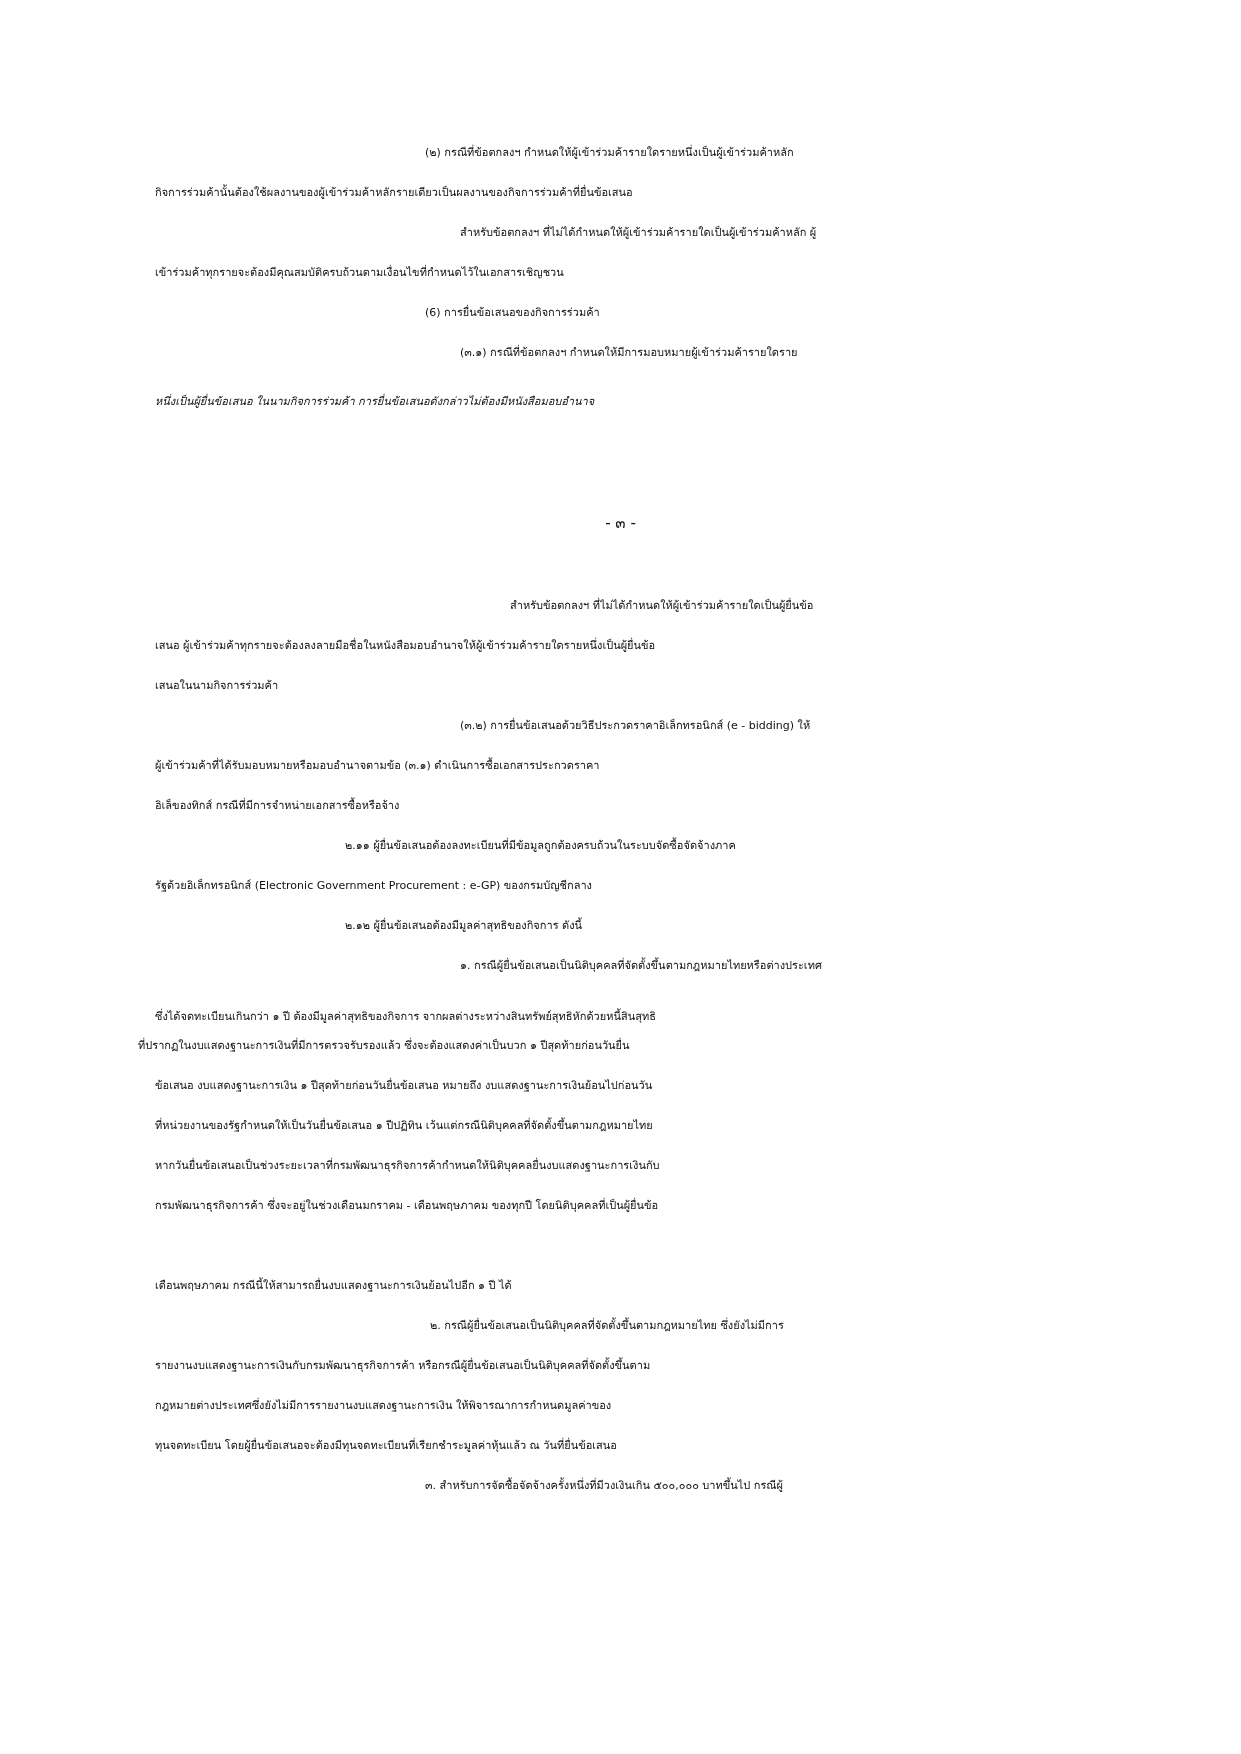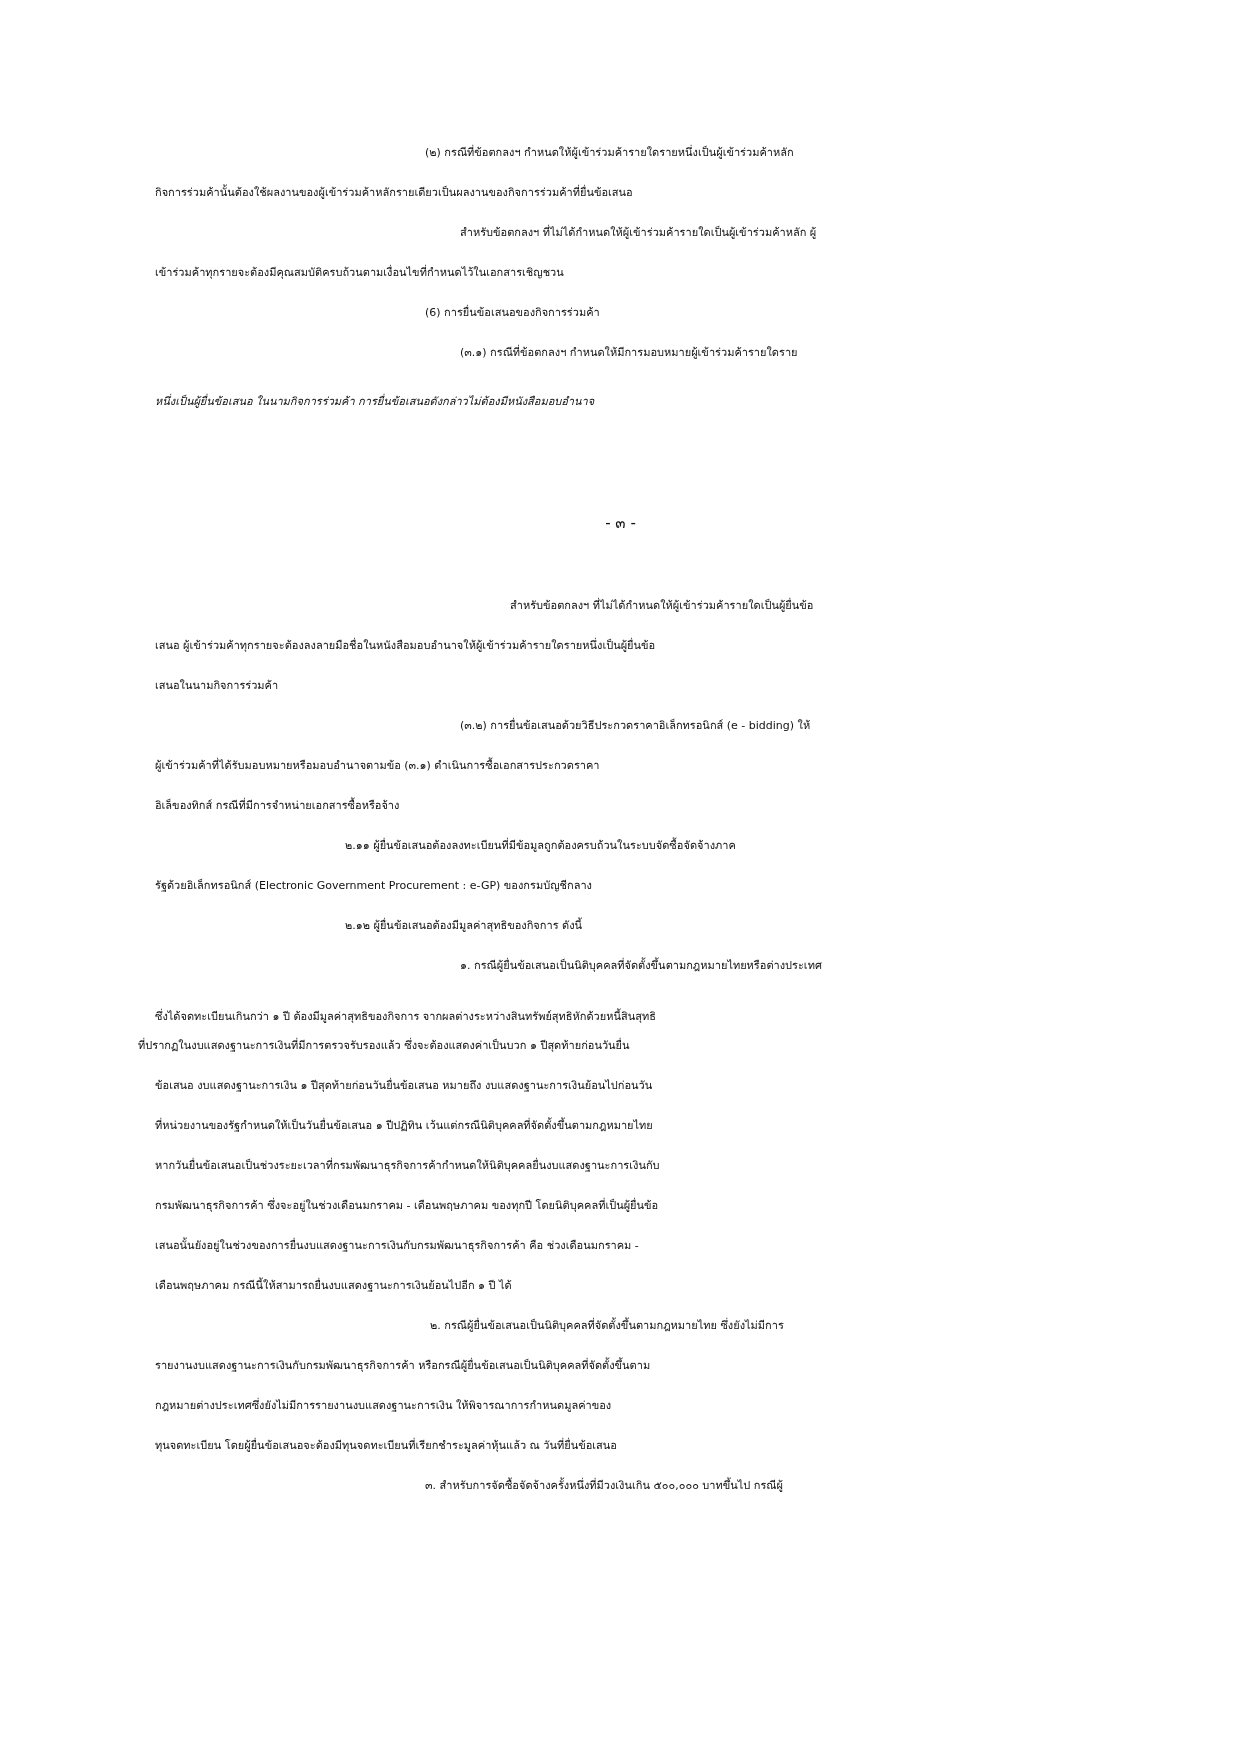--- a/index.html
+++ b/index.html
@@ -61,21 +61,20 @@
   <div class="line" style="left:345px; top:834px;">๒.๑๑  ผู้ยื่นข้อเสนอต้องลงทะเบียนที่มีข้อมูลถูกต้องครบถ้วนในระบบจัดซื้อจัดจ้างภาค</div>
   <div class="line" style="left:155px; top:874px;">รัฐด้วยอิเล็กทรอนิกส์ (Electronic Government Procurement : e-GP) ของกรมบัญชีกลาง</div>
   <div class="line" style="left:345px; top:914px;text-align:center;">๒.๑๒  ผู้ยื่นข้อเสนอต้องมีมูลค่าสุทธิของกิจการ ดังนี้</div>
   <div class="line" style="left:460px; top:954px;">๑. กรณีผู้ยื่นข้อเสนอเป็นนิติบุคคลที่จัดตั้งขึ้นตามกฎหมายไทยหรือต่างประเทศ</div>
   <div class="line" style="left:155px; top:994px;margin-top:11px;">ซึ่งได้จดทะเบียนเกินกว่า ๑ ปี ต้องมีมูลค่าสุทธิของกิจการ จากผลต่างระหว่างสินทรัพย์สุทธิหักด้วยหนี้สินสุทธิ</div>
   <div class="line" style="left:138px; top:1034px;">ที่ปรากฏในงบแสดงฐานะการเงินที่มีการตรวจรับรองแล้ว ซึ่งจะต้องแสดงค่าเป็นบวก ๑ ปีสุดท้ายก่อนวันยื่น</div>
   <div class="line" style="left:155px; top:1074px;">ข้อเสนอ งบแสดงฐานะการเงิน ๑ ปีสุดท้ายก่อนวันยื่นข้อเสนอ หมายถึง งบแสดงฐานะการเงินย้อนไปก่อนวัน</div>
   <div class="line" style="left:155px; top:1114px;">ที่หน่วยงานของรัฐกำหนดให้เป็นวันยื่นข้อเสนอ ๑ ปีปฏิทิน เว้นแต่กรณีนิติบุคคลที่จัดตั้งขึ้นตามกฎหมายไทย</div>
   <div class="line" style="left:155px; top:1154px;">หากวันยื่นข้อเสนอเป็นช่วงระยะเวลาที่กรมพัฒนาธุรกิจการค้ากำหนดให้นิติบุคคลยื่นงบแสดงฐานะการเงินกับ</div>
   <div class="line" style="left:155px; top:1194px;">กรมพัฒนาธุรกิจการค้า ซึ่งจะอยู่ในช่วงเดือนมกราคม - เดือนพฤษภาคม ของทุกปี โดยนิติบุคคลที่เป็นผู้ยื่นข้อ</div>
-  <div class="line" style="left:155px; top:1234px;">เสนอนั้นยังอยู่ในช่วงของการยื่นงบแสดงฐานะการเงินกับกรมพัฒนาธุรกิจการค้า คือ ช่วงเดือนมกราคม -</div>
   <div class="line" style="left:155px; top:1274px;">เดือนพฤษภาคม กรณีนี้ให้สามารถยื่นงบแสดงฐานะการเงินย้อนไปอีก ๑ ปี ได้</div>
   <div class="line" style="left:430px; top:1314px;">๒. กรณีผู้ยื่นข้อเสนอเป็นนิติบุคคลที่จัดตั้งขึ้นตามกฎหมายไทย ซึ่งยังไม่มีการ</div>
   <div class="line" style="left:155px; top:1354px;">รายงานงบแสดงฐานะการเงินกับกรมพัฒนาธุรกิจการค้า หรือกรณีผู้ยื่นข้อเสนอเป็นนิติบุคคลที่จัดตั้งขึ้นตาม</div>
   <div class="line" style="left:155px; top:1394px;">กฎหมายต่างประเทศซึ่งยังไม่มีการรายงานงบแสดงฐานะการเงิน ให้พิจารณาการกำหนดมูลค่าของ</div>
   <div class="line" style="left:155px; top:1434px;">ทุนจดทะเบียน โดยผู้ยื่นข้อเสนอจะต้องมีทุนจดทะเบียนที่เรียกชำระมูลค่าหุ้นแล้ว ณ วันที่ยื่นข้อเสนอ</div>
   <div class="line" style="left:425px; top:1474px;">๓. สำหรับการจัดซื้อจัดจ้างครั้งหนึ่งที่มีวงเงินเกิน ๕๐๐,๐๐๐ บาทขึ้นไป กรณีผู้</div>
 
 </div>
 
 </body></html>

